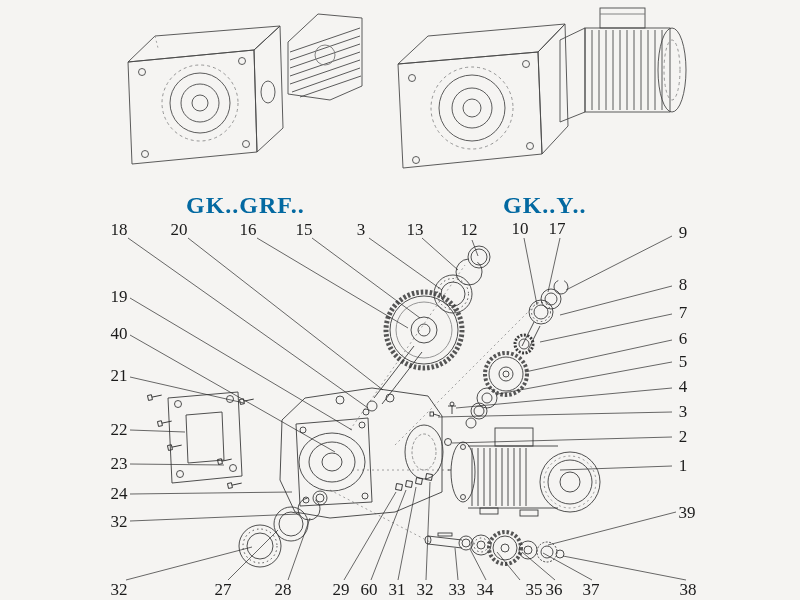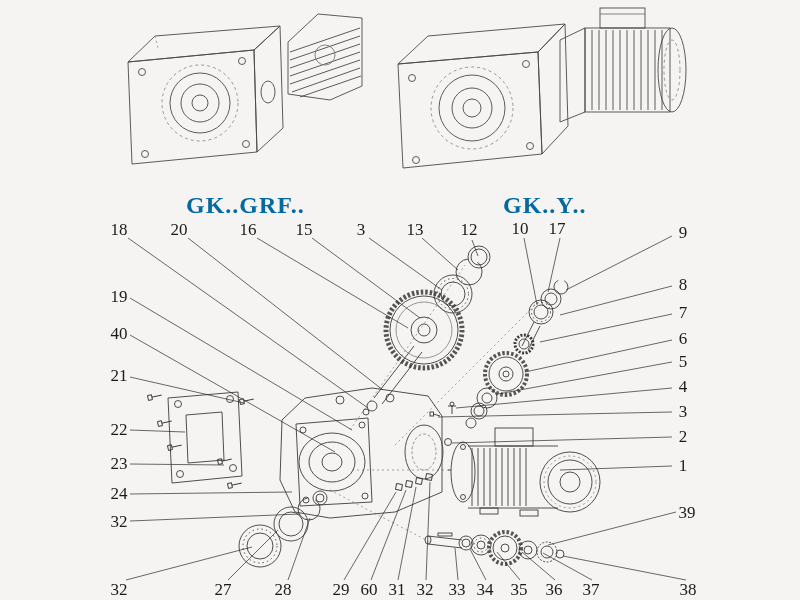--- a/index.html
+++ b/index.html
@@ -339,18 +339,18 @@
 
   <span class="callout" style="left:119px;top:589px">32</span>
   <span class="callout" style="left:223px;top:589px">27</span>
   <span class="callout" style="left:283px;top:589px">28</span>
   <span class="callout" style="left:341px;top:589px">29</span>
   <span class="callout" style="left:369px;top:589px">60</span>
   <span class="callout" style="left:397px;top:589px">31</span>
   <span class="callout" style="left:425px;top:589px">32</span>
   <span class="callout" style="left:457px;top:589px">33</span>
   <span class="callout" style="left:485px;top:589px">34</span>
-  <span class="callout" style="left:519px;top:589px">35</span>
+  <span class="callout" style="left:534px;top:589px">35</span>
   <span class="callout" style="left:554px;top:589px">36</span>
   <span class="callout" style="left:591px;top:589px">37</span>
   <span class="callout" style="left:688px;top:589px">38</span>
 
 </div>
 
 </body></html>

